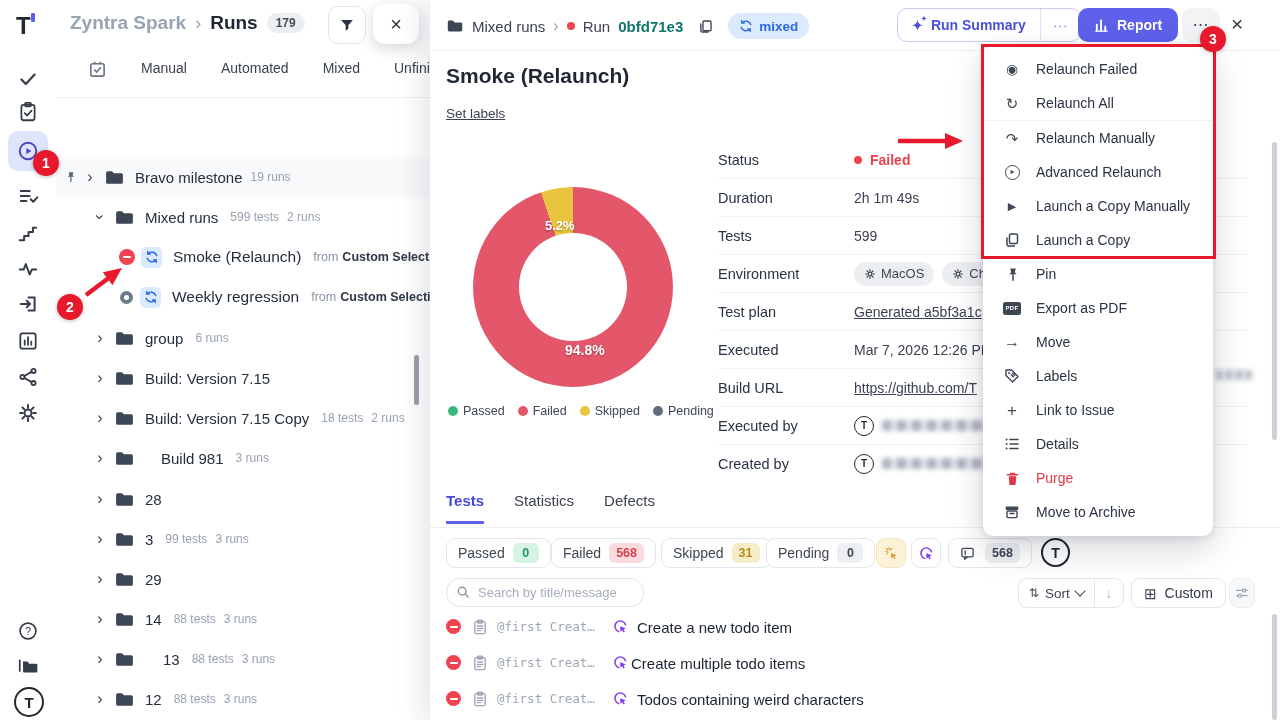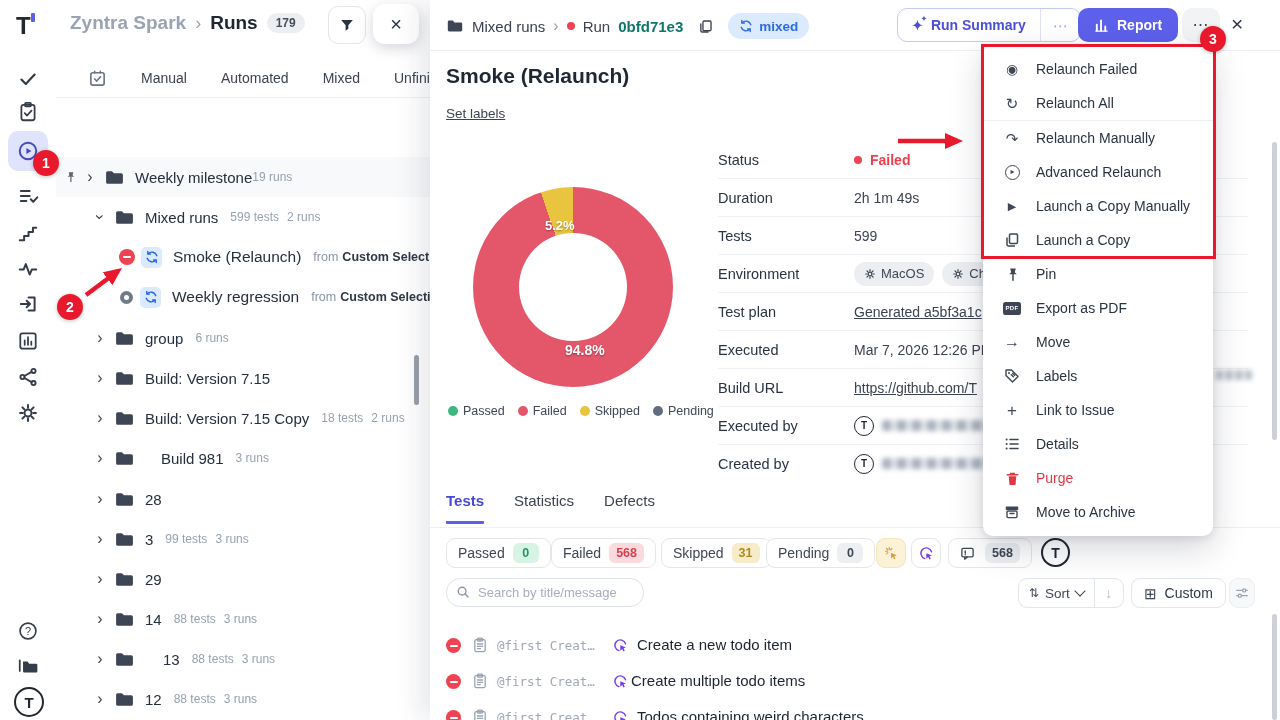--- a/index.html
+++ b/index.html
@@ -22,21 +22,21 @@
   #lp-bc{position:absolute;left:14px;top:12px;display:flex;align-items:center;gap:9px}
   #lp-project{font-size:19px;font-weight:700;color:#9aa3b2}
   #lp-sep{font-size:18px;color:#9aa3b2}
   #lp-page{font-size:19px;font-weight:700;color:#1f2733}
   #lp-count{background:#eceef1;border-radius:10px;padding:3px 9px;font-size:12px;font-weight:600;color:#454e5d}
   #lp-filter{position:absolute;left:272px;top:6px;width:36px;height:36px;border:1px solid #e3e6ea;border-radius:10px;
      display:flex;align-items:center;justify-content:center;background:#fff}
   #lp-close{position:absolute;left:317px;top:4px;width:46px;height:40px;background:#fff;border-radius:12px;
      box-shadow:0 4px 14px rgba(20,30,60,.18);display:flex;align-items:center;justify-content:center;
      font-size:20px;color:#2a3342;z-index:4}
-  #lp-tabs{position:absolute;left:0px;top:60px;width:374px;height:36px;display:flex;align-items:center;gap:34px;
+  #lp-tabs{position:absolute;left:0px;top:60px;width:374px;height:36px;display:flex;gap:34px;
      padding-left:32px;overflow:hidden;box-sizing:border-box}
   .lp-tab{font-size:14px;color:#3c4250;white-space:nowrap;flex:none}
   #lp-tabline{position:absolute;left:0;top:97px;width:374px;height:1px;background:#edeff2}
   .trow{position:absolute;left:0;width:374px;height:40px;display:flex;align-items:center}
   .trow.hl{background:#f8f9fa}
   .chev{font-size:16px;color:#3c4250;width:12px;flex:none;text-align:center}
   .chev.open{transform:rotate(90deg)}
   .tname{font-size:15px;color:#262f3d;white-space:nowrap}
   .tmeta{font-size:12px;color:#98a1b0;white-space:nowrap}
   .tfrom{font-size:12.5px;color:#8a94a6;white-space:nowrap}
@@ -129,21 +129,21 @@
   #sortgrp .s1{display:flex;align-items:center;gap:6px;padding:0 10px;font-size:13.5px;color:#3f4754}
   #sortgrp .s2{display:flex;align-items:center;justify-content:center;width:28px;border-left:1px solid #e3e6ea;color:#b4bac4;font-size:14px}
   .cdown{width:7px;height:7px;border-right:1.6px solid #3f4754;border-bottom:1.6px solid #3f4754;
       transform:rotate(45deg);margin-top:-4px}
   #btn-custom{position:absolute;left:701px;top:578px;height:30px;border:1px solid #e3e6ea;border-radius:9px;
       display:flex;align-items:center;gap:8px;padding:0 12px;box-sizing:border-box;font-size:14px;color:#2f3845;background:#fff}
   #btn-sliders{position:absolute;left:799px;top:578px;width:26px;height:30px;border:1px solid #eceef1;background:#f7f8f9;
       border-radius:9px;display:flex;align-items:center;justify-content:center;box-sizing:border-box}
 
   
-  .testrow{position:absolute;left:0;width:850px;height:34px;display:flex;align-items:flex-end}
+  .testrow{position:absolute;left:0;width:850px;height:34px;display:flex;align-items:flex-start}
   .ttag{font-family:"DejaVu Sans Mono",monospace;font-size:12.5px;color:#a0a8b6;width:116px;white-space:nowrap;overflow:hidden}
   .ttitle{font-size:15px;color:#1c2430;white-space:nowrap}
 
   
   .vthumb{position:absolute;width:5px;background:#cdd1d7;border-radius:3px;right:3px}
 
   
   #menu{position:absolute;left:983px;top:45px;width:230px;background:#fff;border-radius:10px;z-index:30;
      box-shadow:0 12px 34px rgba(15,23,42,.18),0 2px 8px rgba(15,23,42,.10);padding:7px 0}
   .mitem{height:34px;display:flex;align-items:center;gap:15px;padding:0 20px;font-size:14px;color:#2a3342}
@@ -283,22 +283,22 @@
             <path d="M6 1.5h5.5l-1 3.6 2 2H4.5l2-2z" fill="#5b6470"></path>
             <path d="M8.5 7.5V13" stroke="#5b6470" stroke-width="1.5" stroke-linecap="round"></path>
           </svg>
         </span>
       <span class="chev gl" style="margin-left:10px">›</span>
       <span class="folder-ic" style="margin-left:8px">
         <svg width="21" height="21" viewBox="0 0 20 20">
             <path d="M2 5.5A1.5 1.5 0 0 1 3.5 4h4l2 2h7A1.5 1.5 0 0 1 18 7.5v7a1.5 1.5 0 0 1-1.5 1.5h-13A1.5 1.5 0 0 1 2 14.5z" fill="#3e4554"></path>
           </svg>
         </span>
-      <span class="tname" style="margin-left:10px">Weekly milestone</span>
-      <span class="tmeta" style="margin-left:0">19 runs</span>
+      <span class="tname" style="margin-left:10px">Bravo milestone</span>
+      <span class="tmeta" style="margin-left:8px">19 runs</span>
     </div>
     <div class="trow" style="top:197px">
       <span class="chev open gl" style="margin-left:38px">›</span>
       <span class="folder-ic" style="margin-left:8px">
         <svg width="21" height="21" viewBox="0 0 20 20">
             <path d="M2 5.5A1.5 1.5 0 0 1 3.5 4h4l2 2h7A1.5 1.5 0 0 1 18 7.5v7a1.5 1.5 0 0 1-1.5 1.5h-13A1.5 1.5 0 0 1 2 14.5z" fill="#3e4554"></path>
           </svg>
         </span>
       <span class="tname" style="margin-left:10px">Mixed runs</span>
       <span class="tmeta" style="margin-left:12px">599 tests</span>

